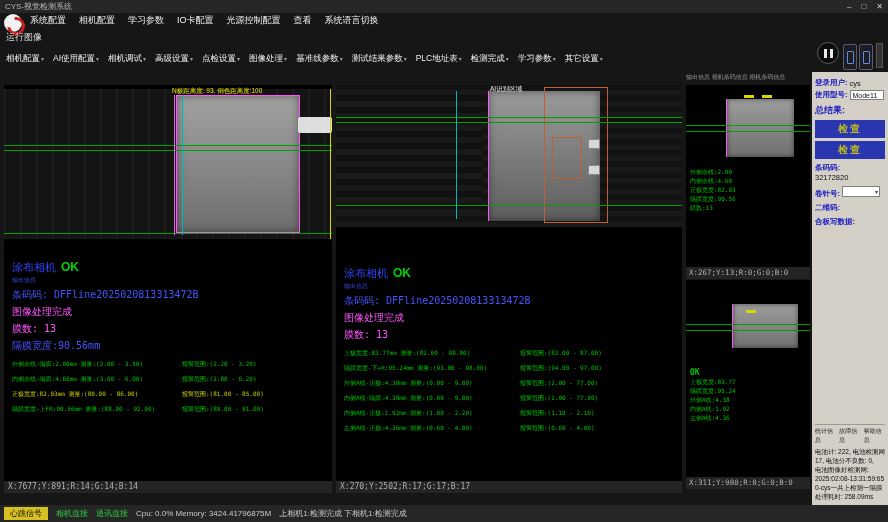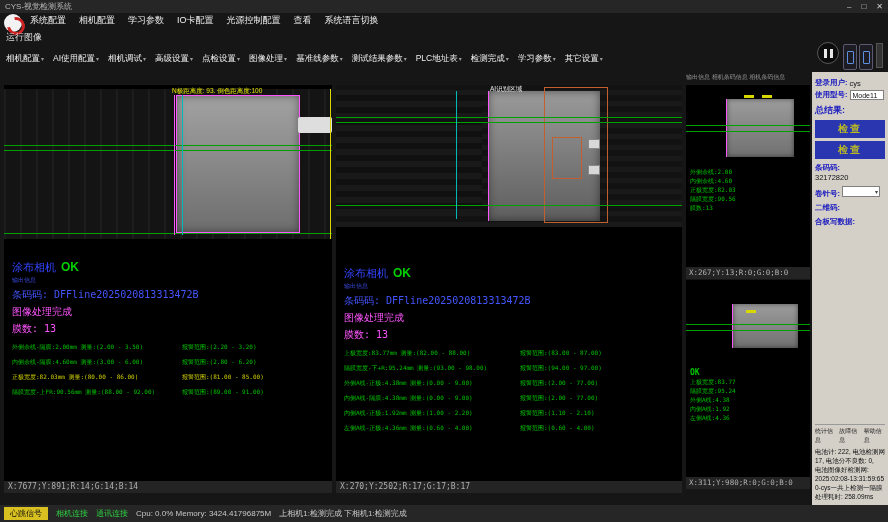--- a/index.html
+++ b/index.html
@@ -165,20 +165,21 @@
     <div class="mline" style="left:170px;top:10px;height:140px"></div>
     <div class="yline" style="left:326px;top:4px;height:150px"></div>
     <div class="anno1">N极距离度: 93. 倒色距离度:100</div>
 
     <div class="resblock">
       <div><span class="res-title">涂布相机</span><span class="res-ok">OK</span></div>
       <div class="res-sub">输出信息</div>
       <div class="res-line blue">条码码: DFFline2025020813313472B</div>
       <div class="res-line mag">图像处理完成</div>
       <div class="res-line mag">膜数: 13</div>
+      <div class="res-line blue">隔膜宽度:90.56mm</div>
       <div class="mrows">
         <div class="mrow"><span>外侧余线-隔膜:2.00mm 测量:(2.00 - 3.50)</span><span class="alarm">报警范围:(2.20 - 3.20)</span></div>
         <div class="mrow"><span>内侧余线-隔膜:4.60mm 测量:(3.00 - 6.00)</span><span class="alarm">报警范围:(2.80 - 6.20)</span></div>
         <div class="mrow yellow"><span>正极宽度:82.03mm 测量:(80.00 - 86.00)</span><span class="alarm">报警范围:(81.00 - 85.00)</span></div>
         <div class="mrow"><span>隔膜宽度-上FR:90.56mm 测量:(88.00 - 92.00)</span><span class="alarm">报警范围:(89.00 - 91.00)</span></div>
       </div>
     </div>
   </div>
   <div class="coordstrip">X:7677;Y:891;R:14;G:14;B:14</div>
 </div>

